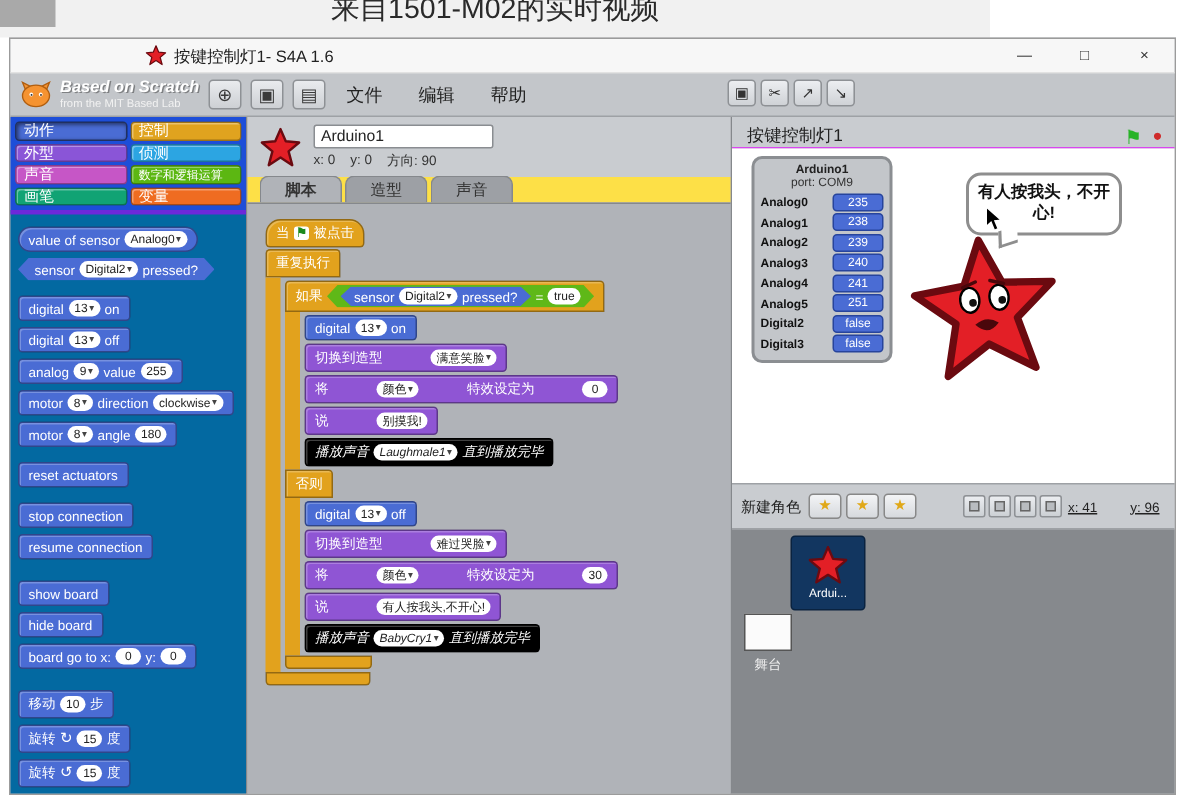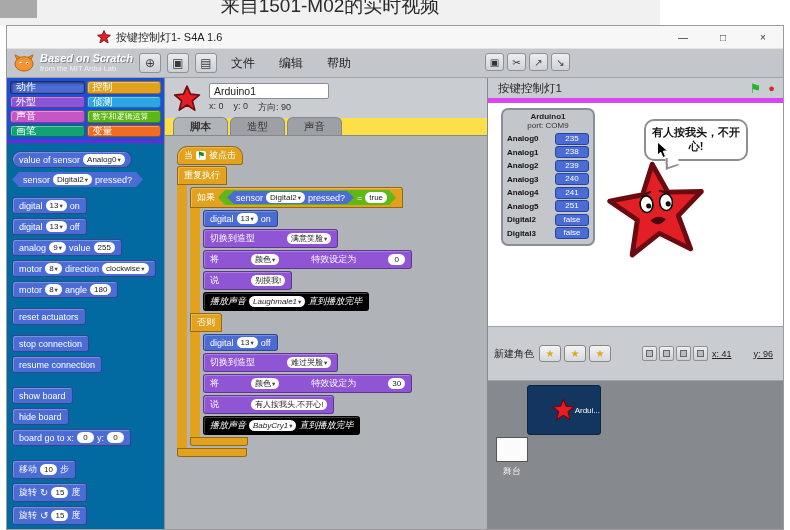--- a/index.html
+++ b/index.html
@@ -68,53 +68,53 @@
   .sprite-info{height:40px;flex:0 0 40px;background:#c9ccd0;display:flex;align-items:center;gap:8px;padding:0 8px;}
   .info-col{display:flex;flex-direction:column;gap:2px;}
   .name-box{width:110px;height:14px;background:#fff;border:1px solid #8a8d91;border-radius:2px;font-size:10.5px;color:#222;padding:0 4px;display:flex;align-items:center;}
   .coords{display:flex;gap:10px;font-size:9px;color:#333;}
   .tabs{height:17px;flex:0 0 17px;background:#fde047;display:flex;gap:2px;padding:0 0 0 8px;align-items:flex-end;}
   .tab{padding:2px 16px 1px 16px;border:1px solid #85888c;border-bottom:none;border-radius:6px 6px 0 0;font-size:10.5px;color:#333;background:#9da0a5;}
   .tab.active{background:#b0b3b8;font-weight:bold;}
   .script-area{flex:1;background:#b0b3b8;border-top:1px solid #85888c;position:relative;overflow:hidden;}
   
   .right-panel{flex:1;display:flex;flex-direction:column;min-width:0;}
-  .stage-header{height:20px;flex:0 0 20px;background:#c9ccd0;border-bottom:5px solid #d946ef;display:flex;align-items:center;position:relative;}
+  .stage-header{height:20px;flex:0 0 20px;background:#c9ccd0;border-bottom:1px solid #d946ef;display:flex;align-items:flex-end;position:relative;}
   .stage-title{font-size:11.5px;color:#222;margin-left:10px;}
   .stage-hdr-icons{position:absolute;right:8px;display:flex;gap:7px;align-items:center;}
   .flag{color:#27b327;font-size:13px;line-height:1;}
   .stop{color:#cf2b2b;font-size:11px;line-height:1;}
   .stage{height:223px;flex:0 0 223px;background:#fff;position:relative;overflow:hidden;}
   .watcher{position:absolute;left:13px;top:5px;width:94px;background:#c3c6ca;border:2px solid #8b8e92;border-radius:7px;padding:3px 4px;box-sizing:border-box;}
   .w-name{font-size:8px;font-weight:bold;color:#222;text-align:center;line-height:1.1;}
   .w-port{font-size:8px;color:#333;text-align:center;line-height:1.1;margin-bottom:2px;}
   .w-row{display:flex;justify-content:space-between;align-items:center;margin:1.5px 0;}
   .w-label{font-size:8px;font-weight:bold;color:#111;}
   .w-val{background:#4a6cd4;border:1px solid #27449c;border-radius:3px;color:#fff;font-size:8px;padding:0 4px;min-width:24px;text-align:center;line-height:10px;}
   .bubble{position:absolute;left:156px;top:16px;width:104px;background:#fff;border:2px solid #8e8e8e;border-radius:10px;
           padding:5px 6px;font-size:11px;font-weight:bold;color:#111;text-align:center;line-height:1.25;box-sizing:border-box;}
   .bubble-tail{position:absolute;left:20px;bottom:-9px;width:10px;height:10px;background:#fff;
                border-left:2px solid #8e8e8e;border-bottom:2px solid #8e8e8e;transform:skewX(-18deg) rotate(-20deg);}
   .cursor{position:absolute;left:168px;top:38px;width:13px;height:18px;}
   .star-sprite{position:absolute;left:120px;top:58px;width:98px;height:98px;transform:rotate(-6deg);}
   .sprite-bar{height:21px;flex:0 0 21px;background:#c9ccd0;border-top:1px solid #9ea1a5;border-bottom:1px solid #9ea1a5;
-              display:flex;align-items:center;gap:3px;padding:16px 6px;position:relative;}
+              display:flex;align-items:center;gap:3px;padding:4px 6px;position:relative;}
   .nb-label{font-size:10px;color:#222;margin-right:2px;}
   .nb-btn{width:20px;height:15px;display:flex;align-items:center;justify-content:center;font-size:10px;color:#e0a818;
           background:linear-gradient(#f3f4f6,#d6d9dd);border:1px solid #888;border-radius:3px;}
   .small-tools{display:flex;gap:2px;margin-left:28px;}
   .st-btn{width:13px;height:13px;background:linear-gradient(#eceef1,#ccd0d4);border:1px solid #8e9195;border-radius:2px;position:relative;}
   .st-btn::after{content:"";position:absolute;left:3px;top:3px;right:3px;bottom:3px;border:1px solid #666;background:#b9bcc0;}
   .xy-readout{position:absolute;right:10px;display:flex;gap:22px;font-size:9px;color:#222;text-decoration:underline;}
   .sprite-pane{flex:1;background:#86898d;position:relative;min-height:0;}
   .stage-col{position:absolute;left:5px;top:56px;width:38px;text-align:center;}
   .stage-thumb{width:30px;height:23px;background:#fbfbfb;border:1px solid #555;margin:0 auto;}
   .stage-label{font-size:9px;color:#f0f0f0;margin-top:3px;}
   .sprite-card{position:absolute;left:39px;top:4px;width:48px;height:48px;background:#123660;border:1px solid #0a2340;border-radius:3px;
-               display:flex;flex-direction:row;align-items:center;justify-content:center;padding-left:24px;}
+               display:flex;flex-direction:column;align-items:center;justify-content:center;}
   .sprite-card .nm{font-size:8px;color:#fff;margin-top:1px;}
 </style>
 </head>
 <body>
 
 <div class="caption-strip">
   <div class="caption-text">来自1501-M02的实时视频</div>
   <div class="corner-block"></div>
 </div>
 
@@ -138,21 +138,21 @@
         <path d="M4 6 L2 1 L8 4 Z" fill="#f59331" stroke="#b05e10" stroke-width="1"></path>
         <path d="M20 6 L22 1 L16 4 Z" fill="#f59331" stroke="#b05e10" stroke-width="1"></path>
         <ellipse cx="12" cy="11" rx="10" ry="8" fill="#f59331" stroke="#b05e10" stroke-width="1"></ellipse>
         <circle cx="8.5" cy="10" r="1.4" fill="#fff"></circle>
           <circle cx="15.5" cy="10" r="1.4" fill="#fff"></circle>
         <circle cx="8.7" cy="10.3" r="0.7" fill="#222"></circle>
           <circle cx="15.7" cy="10.3" r="0.7" fill="#222"></circle>
       </svg>
       <div class="logo-lines">
         <span class="logo-l1">Based on Scratch</span>
-        <span class="logo-l2">from the MIT Ardui Lab</span>
+        <span class="logo-l2">from the MIT Based Lab</span>
       </div>
     </div>
     <div class="mb-icon">⊕</div>
     <div class="mb-icon">▣</div>
     <div class="mb-icon">▤</div>
     <div class="menu-item">文件</div>
     <div class="menu-item">编辑</div>
     <div class="menu-item">帮助</div>
     <div class="tools">
       <div class="tool-btn">▣</div>

